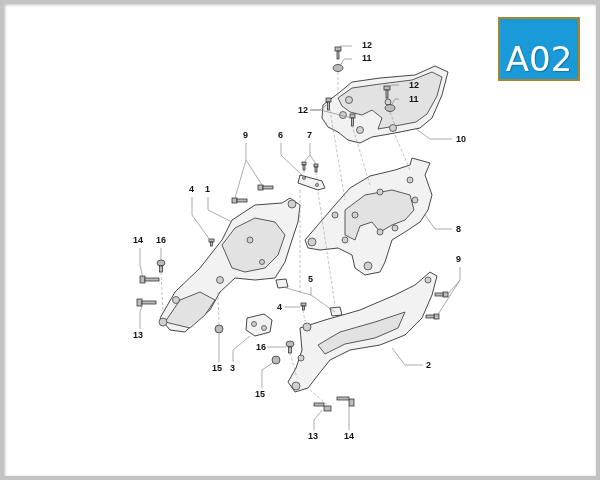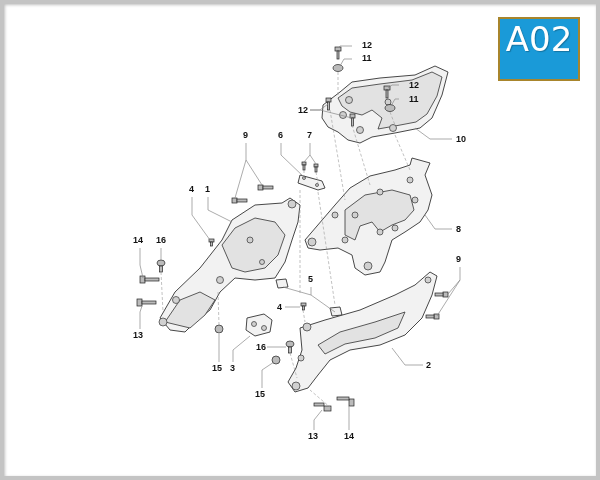--- a/index.html
+++ b/index.html
@@ -1,19 +1,19 @@
 <!DOCTYPE html>
 <html><head>
   <meta charset="utf-8">
   <style>
     html, body { margin: 0; padding: 0; }
     body { width: 600px; height: 480px; overflow: hidden; background: #c8c8c8; font-family: "Liberation Sans", sans-serif; }
     .frame { position: absolute; left: 0; top: 0; width: 600px; height: 480px; box-sizing: border-box; background: #c4c4c4; }
     .canvas { position: absolute; left: 4px; top: 4px; width: 592px; height: 472px; background: #ffffff; box-shadow: inset 1px 1px 3px rgba(0,0,0,0.25); }
-    .badge { position: absolute; left: 498px; top: 17px; width: 82px; height: 64px; background: #1a9ad8; border: 2px solid #a8852c; box-sizing: border-box; display: flex; align-items: flex-start; justify-content: center; }
+    .badge { position: absolute; left: 498px; top: 17px; width: 82px; height: 64px; background: #1a9ad8; border: 2px solid #a8852c; box-sizing: border-box; display: flex; align-items: flex-end; justify-content: center; }
     .badge span { color: #ffffff; font-size: 34px; font-family: "DejaVu Sans", sans-serif; letter-spacing: 0px; text-shadow: 1px 1px 1px rgba(0,0,0,0.25); }
     svg { position: absolute; left: 0; top: 0; }
     .lbl { font-family: "Liberation Sans", sans-serif; font-weight: bold; font-size: 9px; fill: #111; }
     .lead { stroke: #888; stroke-width: 0.7; fill: none; }
     .dash { stroke: #999; stroke-width: 0.6; fill: none; stroke-dasharray: 3 2; }
     .part { fill: #f2f2f2; stroke: #333; stroke-width: 0.9; stroke-linejoin: round; }
     .part2 { fill: #e2e2e2; stroke: #333; stroke-width: 0.8; }
     .hole { fill: #d0d0d0; stroke: #333; stroke-width: 0.7; }
     .bolt { fill: #bbb; stroke: #222; stroke-width: 0.7; }
   </style>

